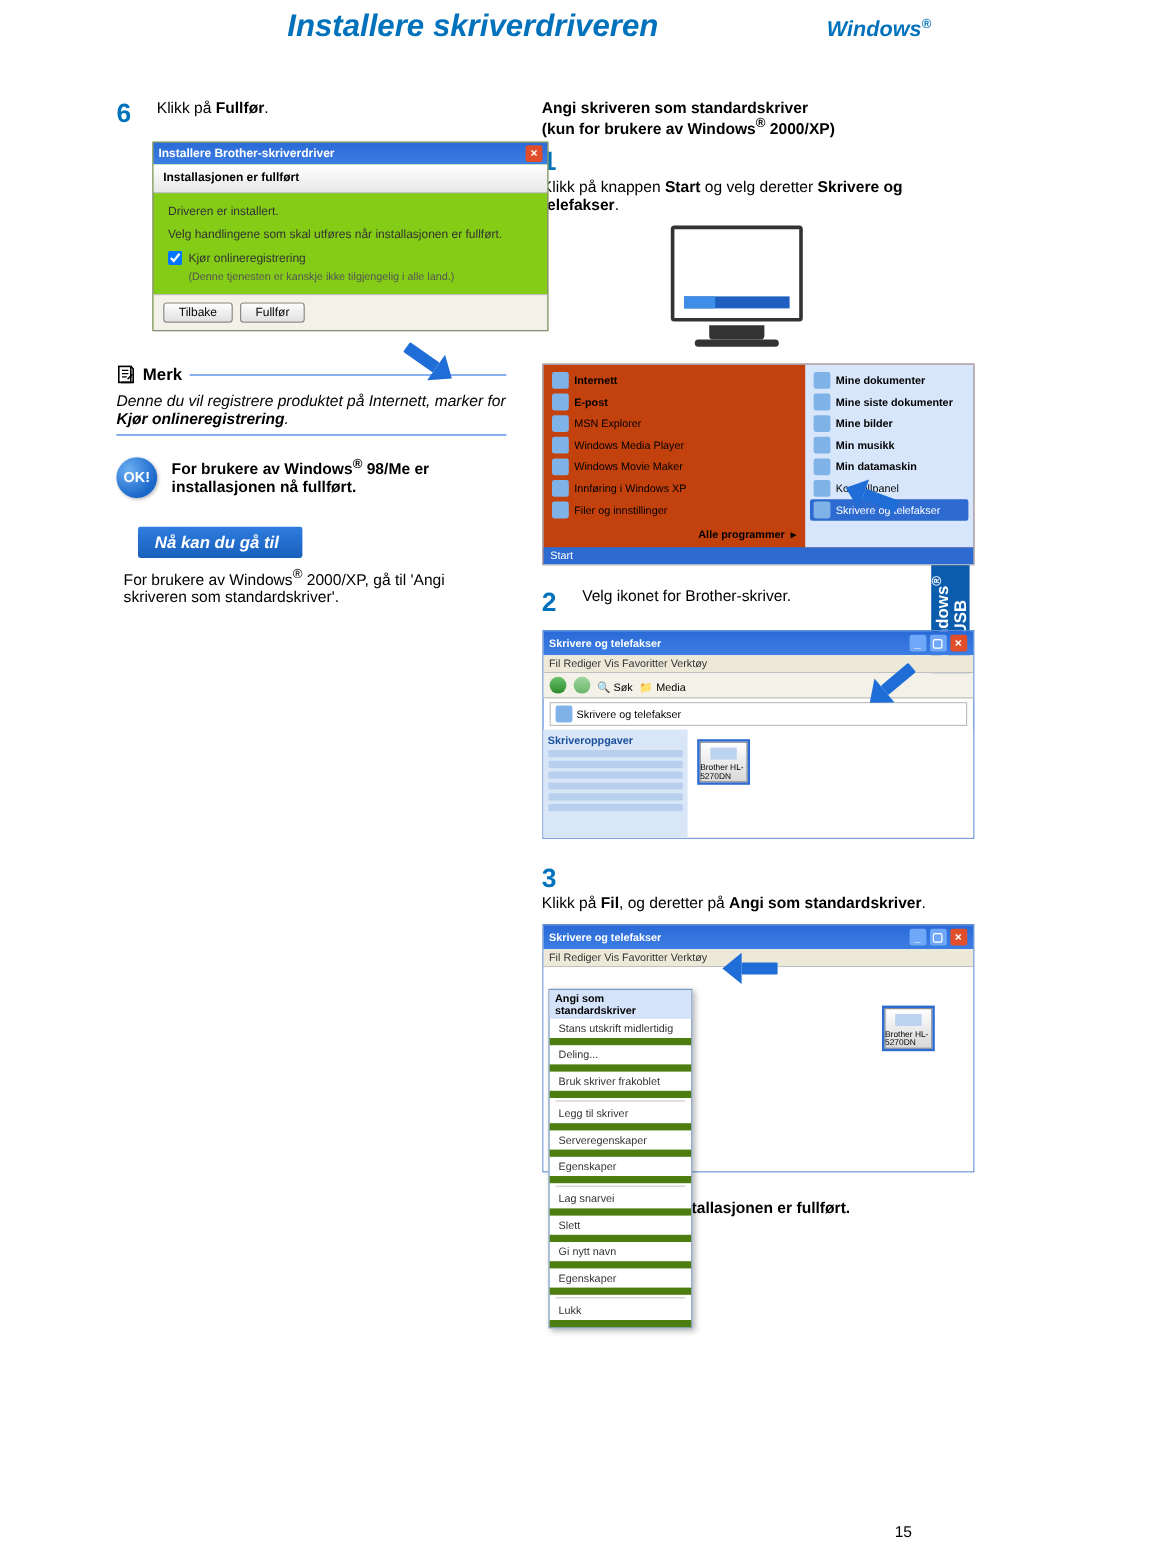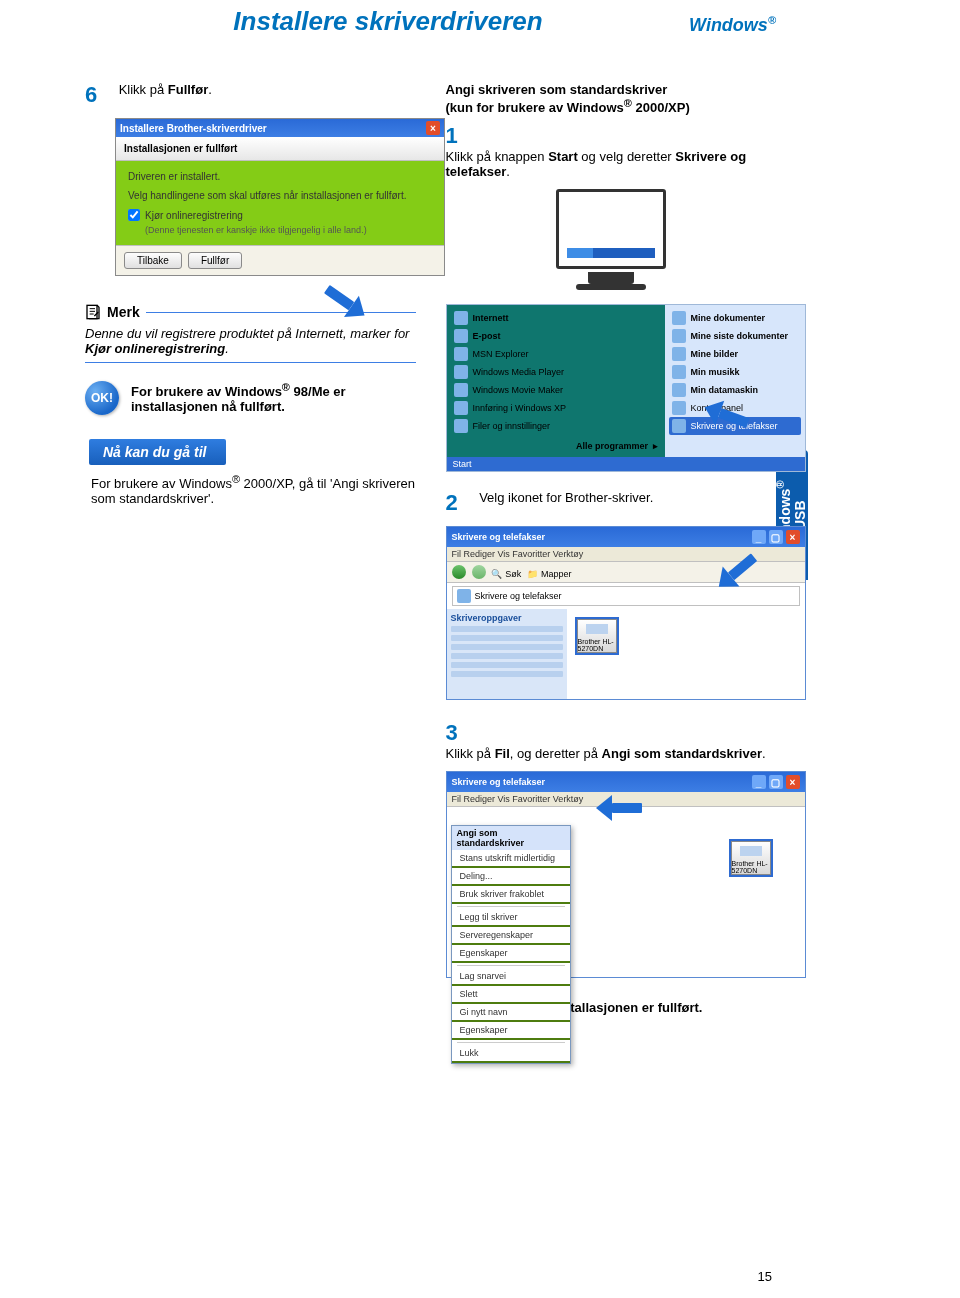--- a/index.html
+++ b/index.html
@@ -9,21 +9,21 @@
     color: #000;
     background: #fff;
     width: 960px;
     margin: 0 auto;
     position: relative;
   }
   .page {
     position: relative;
     width: 816px;
     height: 1298px;
-    padding: 0 40px 30px 0;
+    padding: 0 40px 30px 12px;
   }
   .header-bar {
     height: 42px;
     background: #fff;
     text-align: center;
     padding-top: 6px;
   }
   .header-bar h1 {
     display: inline-block;
     color: #0072bc;
@@ -139,21 +139,21 @@
     flex-shrink:0;
   }
   .ok-text { font-weight:bold; font-size:13px; }
 
   
   .now-btn {
     display:inline-block;
     background: linear-gradient(#2f7de0,#185fbb);
     color:#fff; font-size:14px; font-weight:bold; font-style:italic;
     padding:5px 20px 5px 14px; border-radius:2px;
-    margin: 6px 0 8px 4px;
+    margin: 6px 0 8px 18px;
   }
   .now-after { font-size:13px; margin-left:6px; max-width: 350px; }
 
   
   .monitor-wrap { text-align:center; margin: 8px 0 14px 0; }
   .monitor {
     display:inline-block; border:3px solid #333; width:110px; height:80px;
     background:#fff; position:relative; border-radius:3px;
   }
   .monitor .screen {
@@ -162,21 +162,21 @@
   }
   .monitor .task { position:absolute; left:8px; right:8px; bottom:8px; height:10px; background:#1f5fbf; }
   .monitor .task2 { position:absolute; left:8px; width:26px; bottom:8px; height:10px; background:#3e8de6; }
   .monitor-base {
     width:46px; height:12px; background:#333; margin:0 auto; border-radius:0 0 3px 3px;
   }
   .monitor-foot { width:70px; height:6px; background:#333; margin:0 auto; border-radius:3px; }
 
   
   .shot {
-    width: 360px; border:1px solid #9fb8d8; font-size:9px; background:#0f766e; margin-left: auto; margin-right: 6px;
+    width: 360px; border:1px solid #9fb8d8; font-size:9px; background:#c2410c; margin-left: auto; margin-right: 6px;
   }
   .startmenu { display:flex; }
   .sm-left { flex:1; padding:4px; }
   .sm-right { width:140px; background:#d7e6fb; padding:4px; }
   .sm-item,.sm-ritem { display:flex;align-items:center;gap:5px;padding:2px 3px; }
   .sm-ritem.hi { background:#2e6bd1;color:#fff;border-radius:2px; position:relative; }
   .sm-i { width:14px;height:14px;border-radius:2px;background:#7fb3e8;display:inline-block; }
   .sm-bold { font-weight:bold; }
   .sm-bottom{ background:#2e6bd1;color:#fff;padding:2px 6px;font-size:9px; }
   .shot-wrap { position:relative; margin-bottom: 18px; }
@@ -208,21 +208,21 @@
   }
   .printer-ico::before{content:"";position:absolute;top:4px;left:8px;right:8px;height:10px;background:#bcd3ef;}
   .printer-sel { outline:2px solid #2e6bd1; }
 
   
   .filemenu {
     position:absolute; left:4px; top:18px; width:120px; background:#fff;
     border:1px solid #7a98bf; box-shadow:2px 2px 5px rgba(0,0,0,0.3);font-size:9px;z-index:5;
   }
   .fm-hdr{ background:#d5e3fa;font-weight:bold;padding:2px 5px; position:relative;}
-  .fm-item{padding:3px 8px;border-bottom:2px solid #4d7c0f;color:#333;}
+  .fm-item{padding:3px 8px;border-bottom:6px solid #4d7c0f;color:#333;}
   .fm-hr{height:1px;background:#ccc;margin:2px 5px;}
 
   
   .side-tab {
     position:absolute;
     right: 8px;
     top: 450px;
     width: 32px;
     height: 130px;
     background: #0c5cad;
@@ -232,21 +232,21 @@
   }
   .side-tab .inner {
     transform: rotate(-90deg);
     white-space: nowrap;
     font-size: 14px;
     font-weight:bold;
     text-align:center;
     line-height:1.1;
   }
 
-  .page-number { position:absolute; bottom:14px; right:44px; font-size:13px; }
+  .page-number { position:absolute; bottom:14px; right:56px; font-size:13px; }
 
   .bold { font-weight: bold; }
   .ital { font-style: italic; }
 
   .relpos { position: relative; }
 </style>
 </head>
 <body>
 
 <div class="page">
@@ -442,21 +442,21 @@
               <span class="wbtn">_</span>
               <span class="wbtn">▢</span>
               <span class="wbtn cl">×</span>
             </span>
           </div>
           <div class="win-menu">Fil  Rediger  Vis  Favoritter  Verktøy</div>
           <div class="win-tool">
             <span class="tb"></span>
             <span class="tb" style="background:linear-gradient(#9fd59f,#6ab56a);"></span>
             <span>🔍 Søk</span>
-            <span>📁 Mapper</span>
+            <span>📁 Media</span>
           </div>
           <div class="win-addr">
               <span class="sm-i"></span>
               <span>Skrivere og telefakser</span>
             </div>
           <div class="win-body">
             <div class="win-side">
               <h6>Skriveroppgaver</h6>
               <div class="ws-line"></div>
                 <div class="ws-line"></div>

